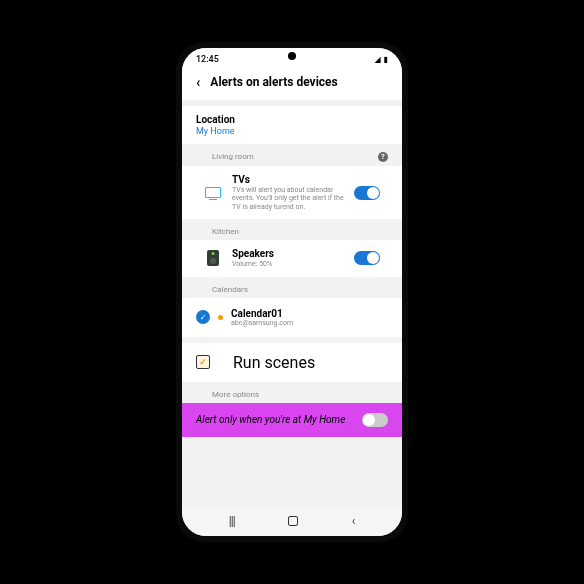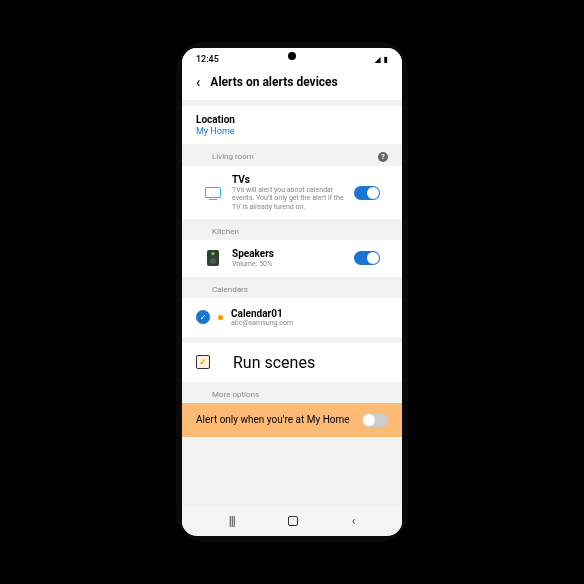--- a/index.html
+++ b/index.html
@@ -1,18 +1,18 @@
 <!DOCTYPE html>
 <html><head>
   <meta charset="utf-8">
   <style>
     * { margin: 0; padding: 0; box-sizing: border-box; font-family: -apple-system, BlinkMacSystemFont, 'Segoe UI', Roboto, sans-serif; }
     body { background: #000; width: 584px; height: 584px; display: flex; align-items: center; justify-content: center; }
     .phone-frame { width: 232px; height: 500px; background: #0a0a0a; border-radius: 28px; padding: 6px; position: relative; }
-    .phone-screen { width: 100%; height: 100%; background: #f5f5f5; border-radius: 15px; overflow: hidden; position: relative; display: flex; flex-direction: column; }
+    .phone-screen { width: 100%; height: 100%; background: #f5f5f5; border-radius: 24px; overflow: hidden; position: relative; display: flex; flex-direction: column; }
     .camera-hole { position: absolute; top: 10px; left: 50%; transform: translateX(-50%); width: 8px; height: 8px; background: #000; border-radius: 50%; z-index: 10; }
     .status-bar { display: flex; justify-content: space-between; align-items: center; padding: 6px 14px 2px; font-size: 9px; font-weight: 500; background: #fff; }
     .status-right { display: flex; gap: 3px; align-items: center; font-size: 8px; }
     .header { display: flex; align-items: center; gap: 10px; padding: 8px 14px 10px; background: #fff; }
     .back-chevron { font-size: 14px; font-weight: 600; }
     .page-title { font-size: 12px; font-weight: 700; }
     .content { flex: 1; overflow-y: auto; background: #f2f2f2; }
     .intro { padding: 6px 14px 10px; font-size: 8px; color: #555; line-height: 1.3; background: #fff; }
     .card { background: #fff; margin-top: 6px; padding: 8px 14px; }
     .location-label { font-size: 10px; font-weight: 700; color: #000; }
@@ -37,21 +37,21 @@
     .calendar-row { display: flex; align-items: center; gap: 8px; padding: 10px 14px; background: #fff; }
     .check-circle { width: 14px; height: 14px; background: #1976d2; border-radius: 50%; display: flex; align-items: center; justify-content: center; color: #fff; font-size: 8px; }
     .orange-dot { width: 5px; height: 5px; background: #ff9800; border-radius: 50%; flex-shrink: 0; }
     .calendar-info { flex: 1; }
     .calendar-name { font-size: 10px; font-weight: 700; }
     .calendar-email { font-size: 7px; color: #888; }
     .scene-row { display: flex; align-items: center; gap: 10px; padding: 10px 14px; background: #fff; margin-top: 6px; }
     .checkbox { width: 14px; height: 14px; border: 1.5px solid #333; border-radius: 2px; display: flex; align-items: center; justify-content: center; background: #fff3e0; }
     .checkbox-inner { color: #ff9800; font-size: 9px; font-weight: 700; }
     .scene-label { font-size: 16px; font-weight: 400; margin-left: 13px; }
-    .option-row { display: flex; align-items: center; justify-content: space-between; padding: 10px 14px; background: #fdba74; }
+    .option-row { display: flex; align-items: center; justify-content: space-between; padding: 10px 14px; background: #d946ef; font-style: italic; }
     .option-label { font-size: 10px; }
     .nav-bar { display: flex; justify-content: space-around; align-items: center; padding: 8px 20px; background: #f5f5f5; }
     .nav-btn { font-size: 12px; color: #333; }
     .nav-recents { letter-spacing: -1px; }
     .nav-home { width: 10px; height: 10px; border: 1.5px solid #333; border-radius: 2px; }
   </style>
 </head>
 <body>
 
 <div class="phone-frame">

